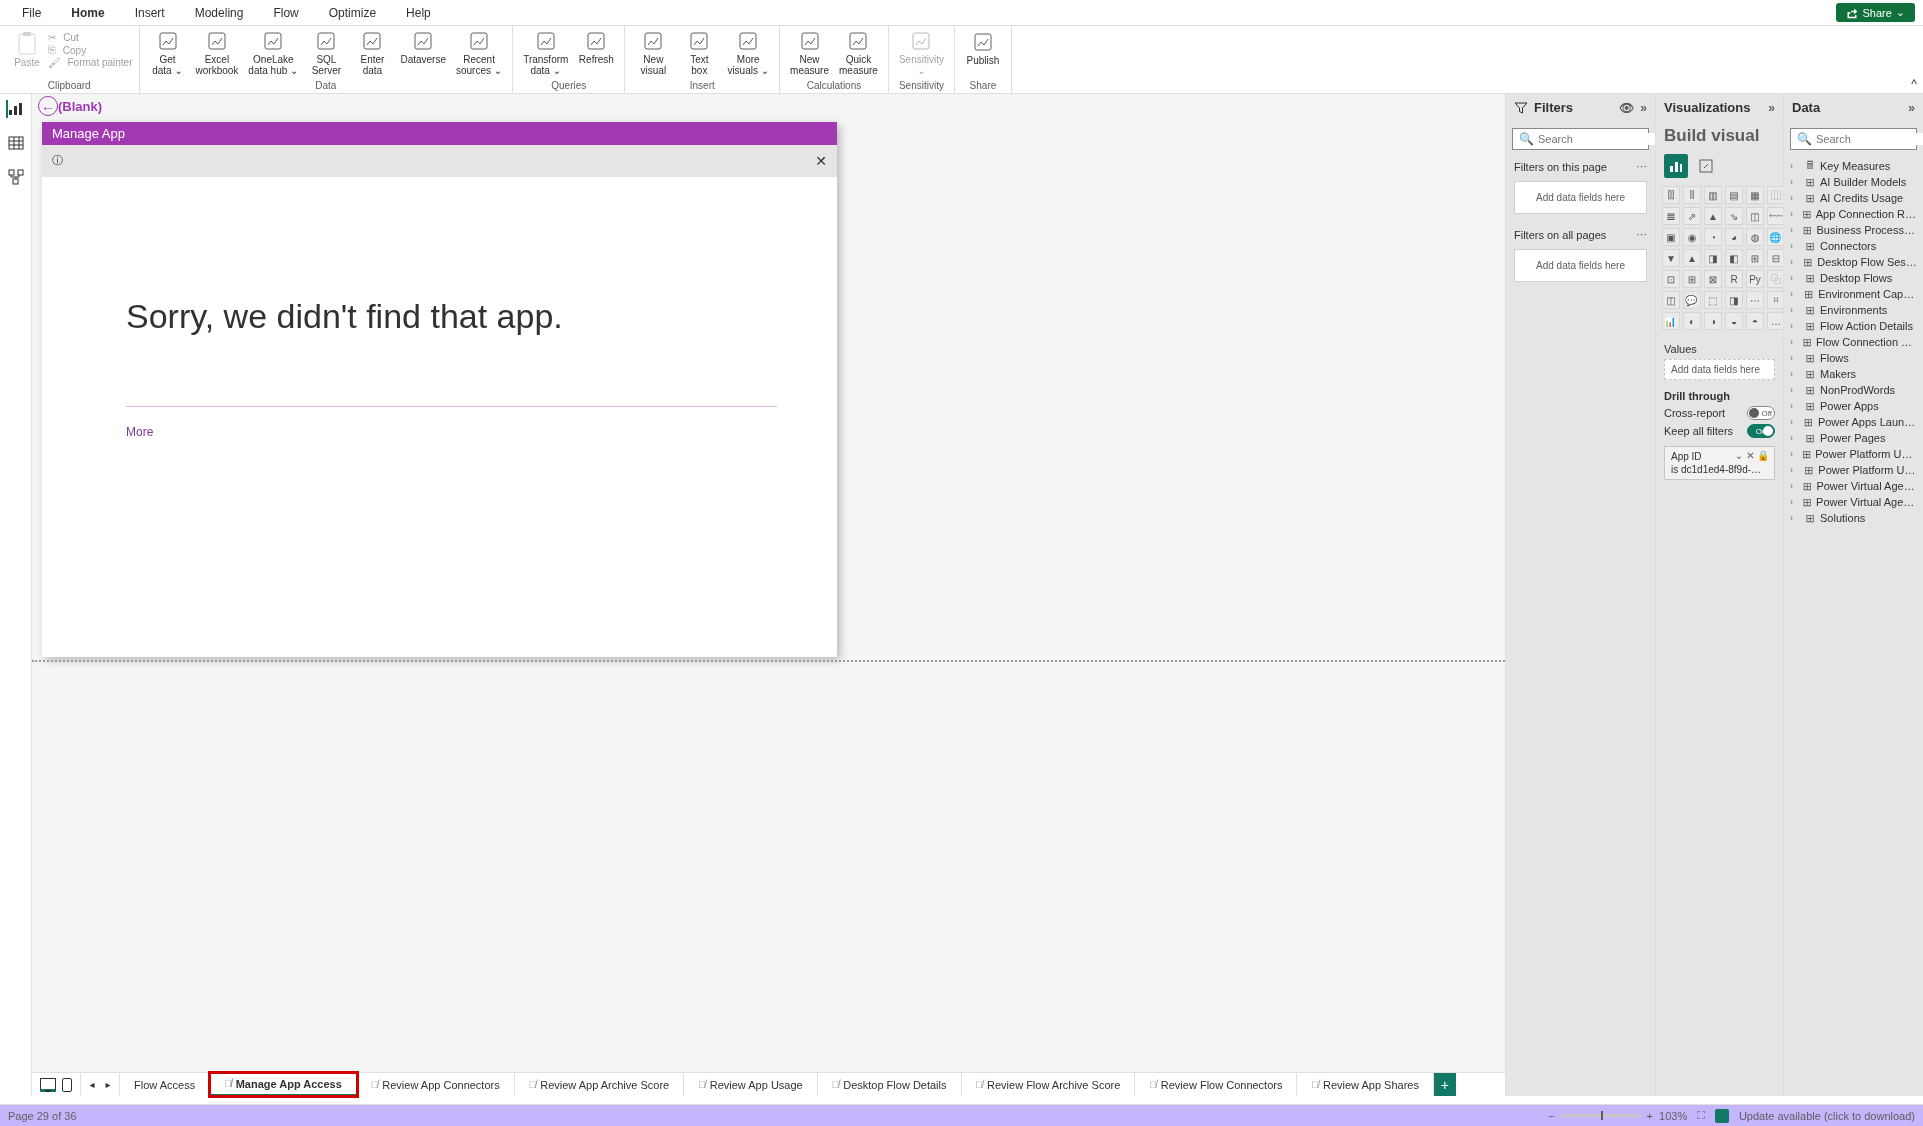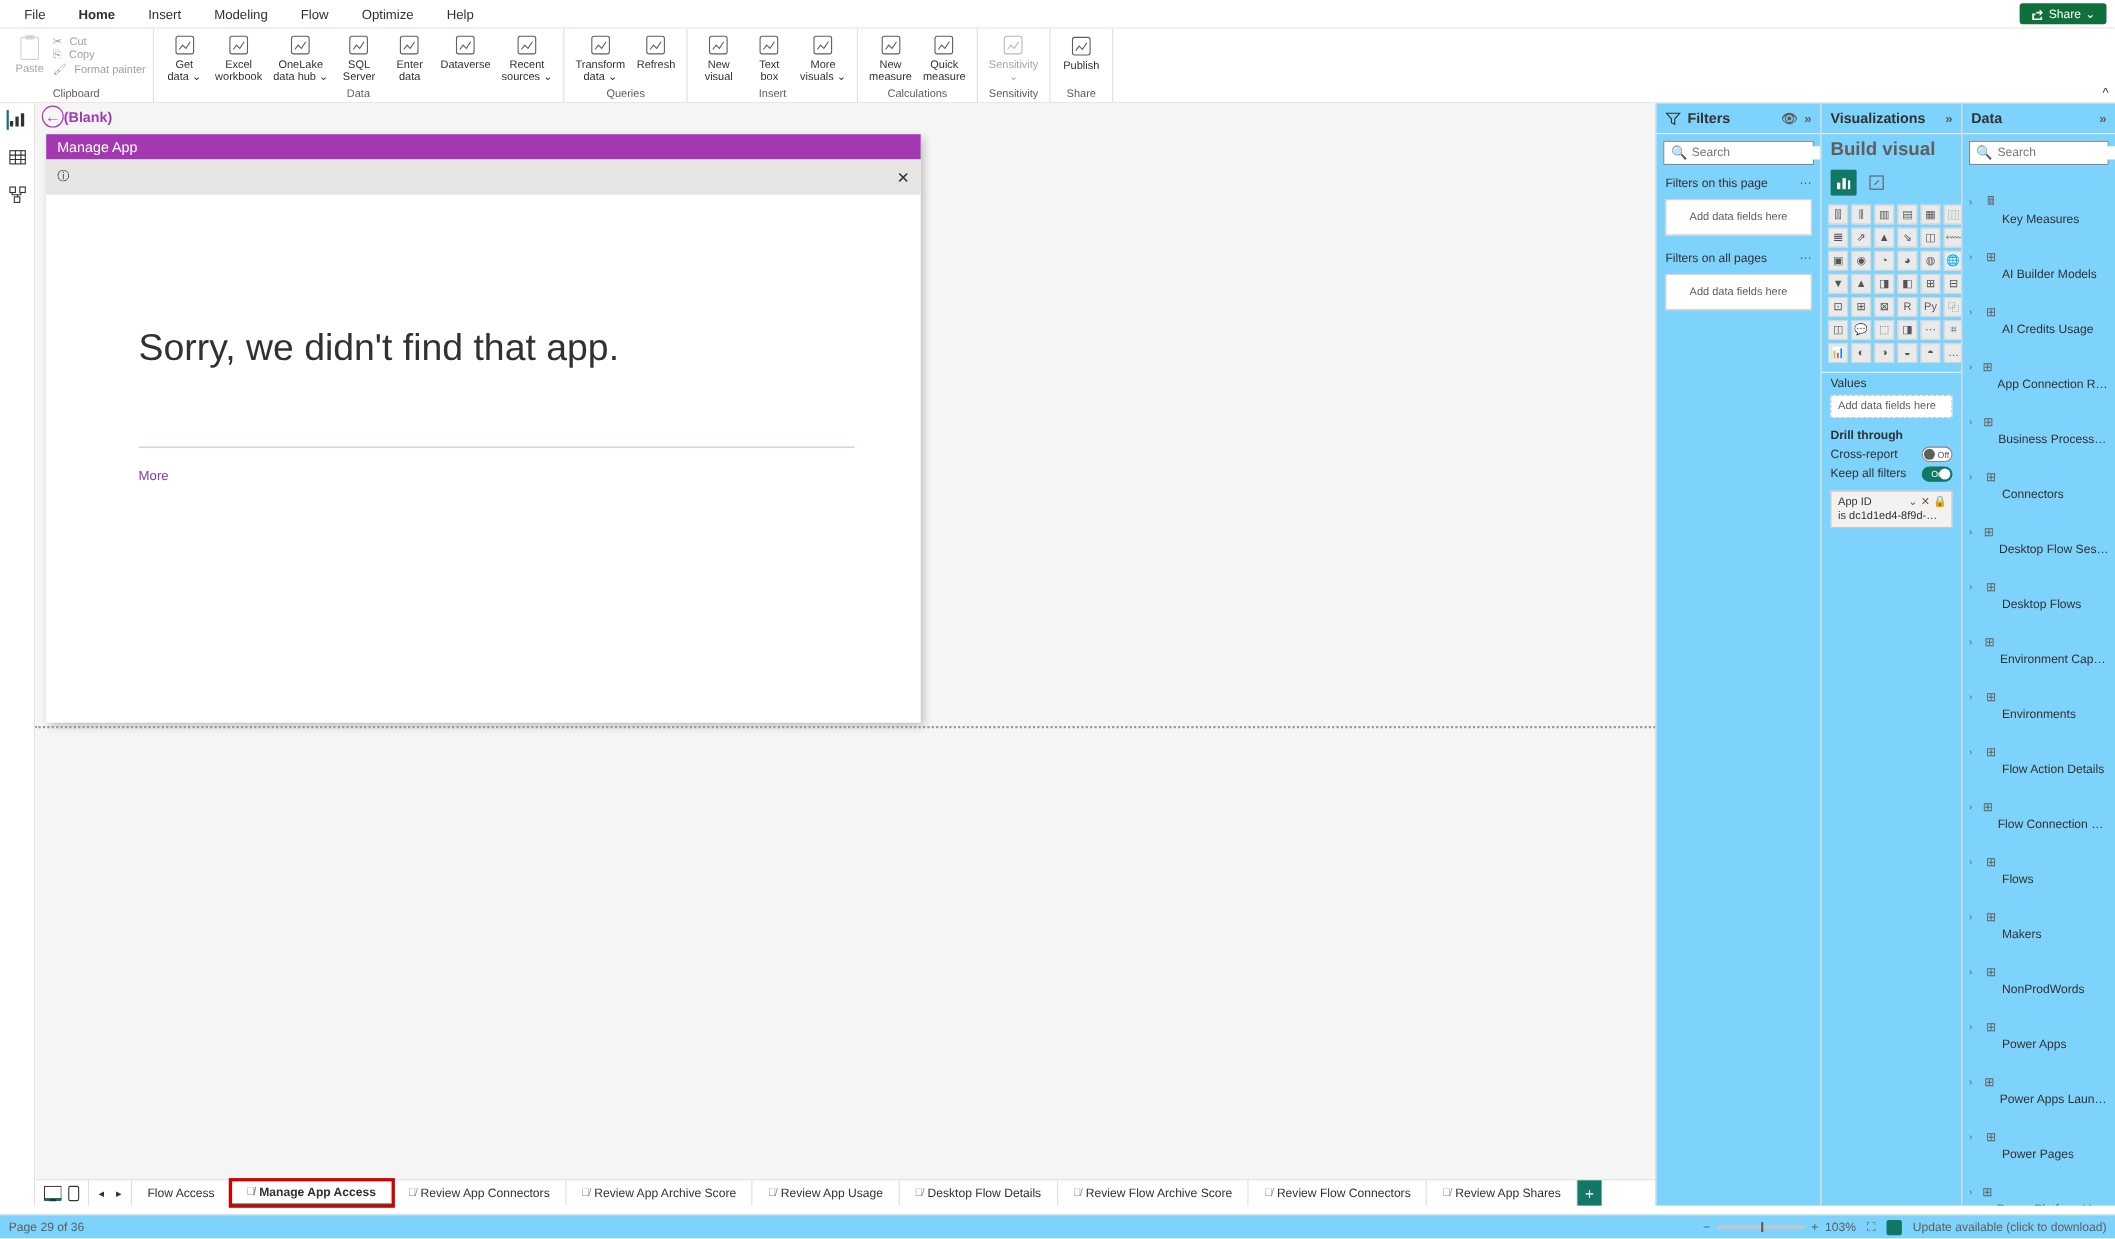--- a/index.html
+++ b/index.html
@@ -57,21 +57,21 @@
 .viewicons .desk.sel{border-bottom:3px solid #117865;}
 .viewicons .mob{width:10px;border:1.5px solid #323130;border-radius:2px;}
 .pagetab{display:flex;align-items:center;gap:4px;padding:0 14px;height:100%;border-right:1px solid #e1dfdd;font-size:11px;cursor:pointer;white-space:nowrap;}
 .pagetab .ticon{font-size:10px;color:#888;}
 .pagetab.active{border-bottom:2px solid #117865;font-weight:600;}
 .pagetab.highlight{outline:3px solid #d40000;outline-offset:-1px;}
 .addpage{width:22px;height:100%;background:#117865;color:#fff;display:flex;align-items:center;justify-content:center;font-size:14px;cursor:pointer;}
 
 
 .panes{position:absolute;top:94px;right:0;bottom:30px;display:flex;}
-.pane{border-left:1px solid #e1dfdd;background:#7dd3fc;display:flex;flex-direction:column;}
+.pane{border-left:1px solid #e1dfdd;background:#e5e5e5;display:flex;flex-direction:column;}
 .filters-pane{width:150px;}
 .viz-pane{width:128px;}
 .data-pane{width:140px;}
 .pane-hdr{display:flex;align-items:center;padding:6px 8px;font-size:13px;font-weight:600;gap:6px;border-bottom:1px solid #edebe9;}
 .pane-hdr .hicons{margin-left:auto;display:flex;gap:6px;color:#605e5c;font-size:12px;}
 .pane-hdr .hicons span{cursor:pointer;}
 .srchbox{margin:6px;display:flex;align-items:center;border:1px solid #8a8886;background:#fff;padding:3px 6px;gap:4px;}
 .srchbox input{border:none;outline:none;flex:1;font-size:11px;}
 .flt-sec{padding:4px 8px;font-size:11px;color:#323130;display:flex;justify-content:space-between;align-items:center;}
 .flt-sec .dots{cursor:pointer;color:#605e5c;}
@@ -93,24 +93,24 @@
 .toggle.on::before{background:#fff;left:auto;right:1px;}
 .drillcard{margin:6px 0 0 0;border:1px solid #c8c6c4;background:#f3f2f1;padding:4px 6px;font-size:10px;display:flex;flex-direction:column;gap:2px;position:relative;}
 .drillcard .cardhdr{display:flex;align-items:center;gap:2px;}
 .drillcard .cardact{position:absolute;right:4px;top:3px;display:flex;gap:3px;color:#605e5c;font-size:10px;}
 
 
 .tablelist{padding:2px 4px;overflow:hidden;font-size:11px;}
 .trow{display:flex;align-items:center;gap:4px;padding:2px 2px;cursor:pointer;white-space:nowrap;}
 .trow .caret{width:10px;color:#605e5c;font-size:9px;}
 .trow .ticon2{width:12px;height:12px;display:flex;align-items:center;justify-content:center;color:#605e5c;font-size:11px;}
-.trow .tlabel{overflow:hidden;text-overflow:ellipsis;margin-top:34px;}
-
-
-.statusbar{position:absolute;left:0;right:0;bottom:0;height:22px;background:#7dd3fc;border-top:1px solid #e1dfdd;display:flex;align-items:center;font-size:11px;padding:0 8px;color:#605e5c;}
+.trow .tlabel{overflow:hidden;text-overflow:ellipsis;}
+
+
+.statusbar{position:absolute;left:0;right:0;bottom:0;height:22px;background:#c4b5fd;border-top:1px solid #e1dfdd;display:flex;align-items:center;font-size:11px;padding:0 8px;color:#605e5c;}
 .statusbar .sright{margin-left:auto;display:flex;align-items:center;gap:10px;}
 .zoom{display:flex;align-items:center;gap:6px;}
 .zoom .zbar{width:80px;height:3px;background:#c8c6c4;position:relative;}
 .zoom .zbar::before{content:"";position:absolute;left:50%;top:-3px;width:2px;height:9px;background:#605e5c;}
 .upd-badge{width:14px;height:14px;background:#117865;border-radius:2px;display:inline-block;}
 
 svg{display:block;}
 </style>
 </head>
 <body>

